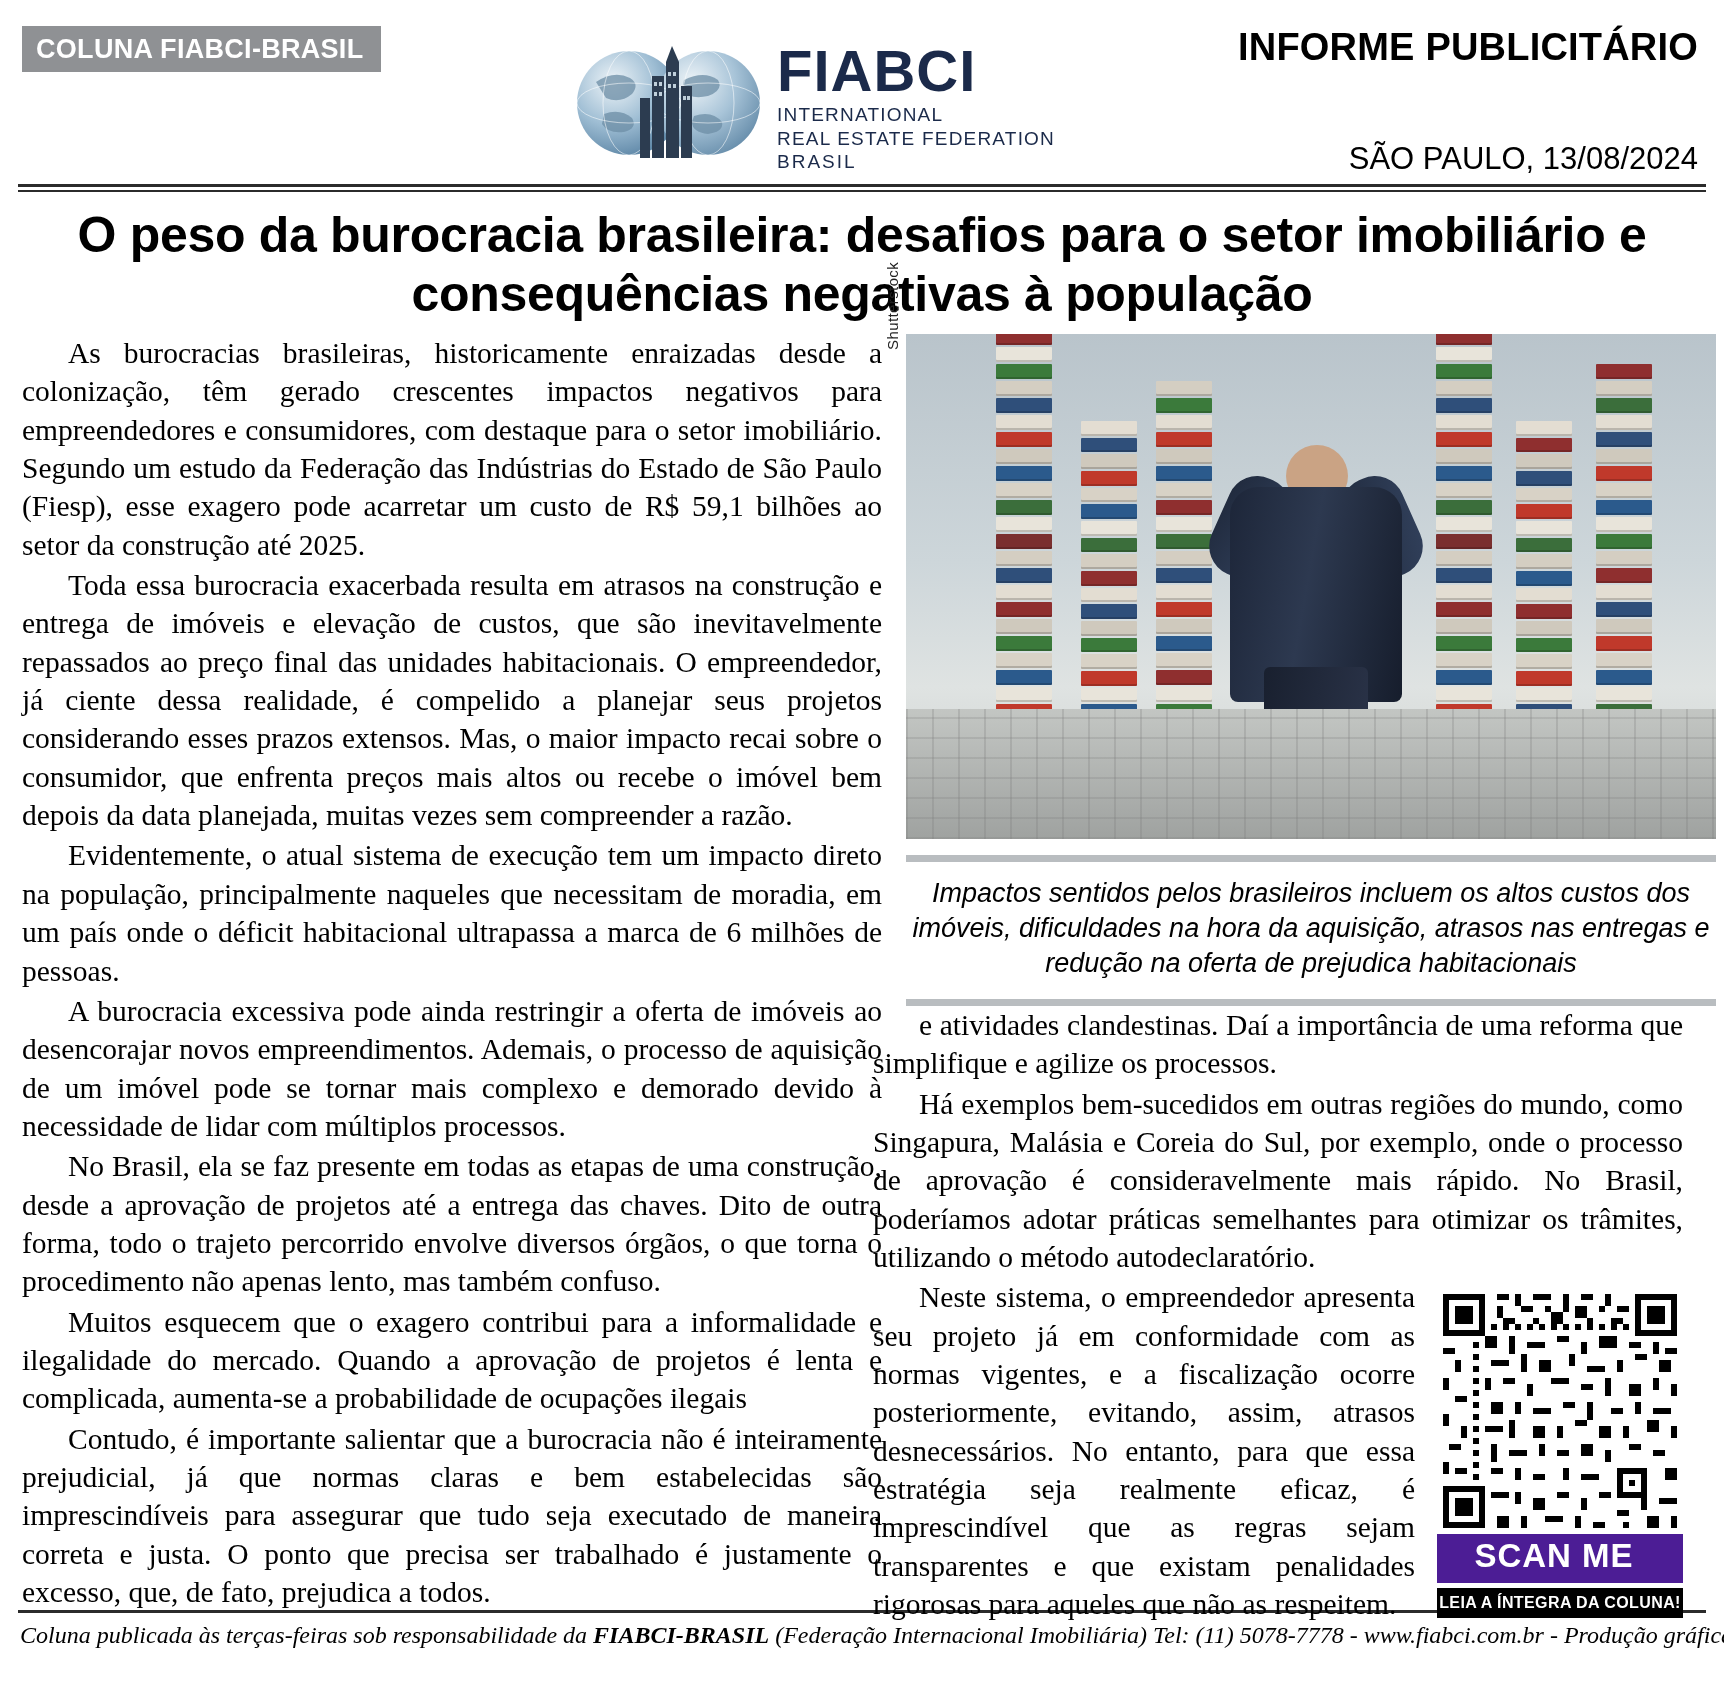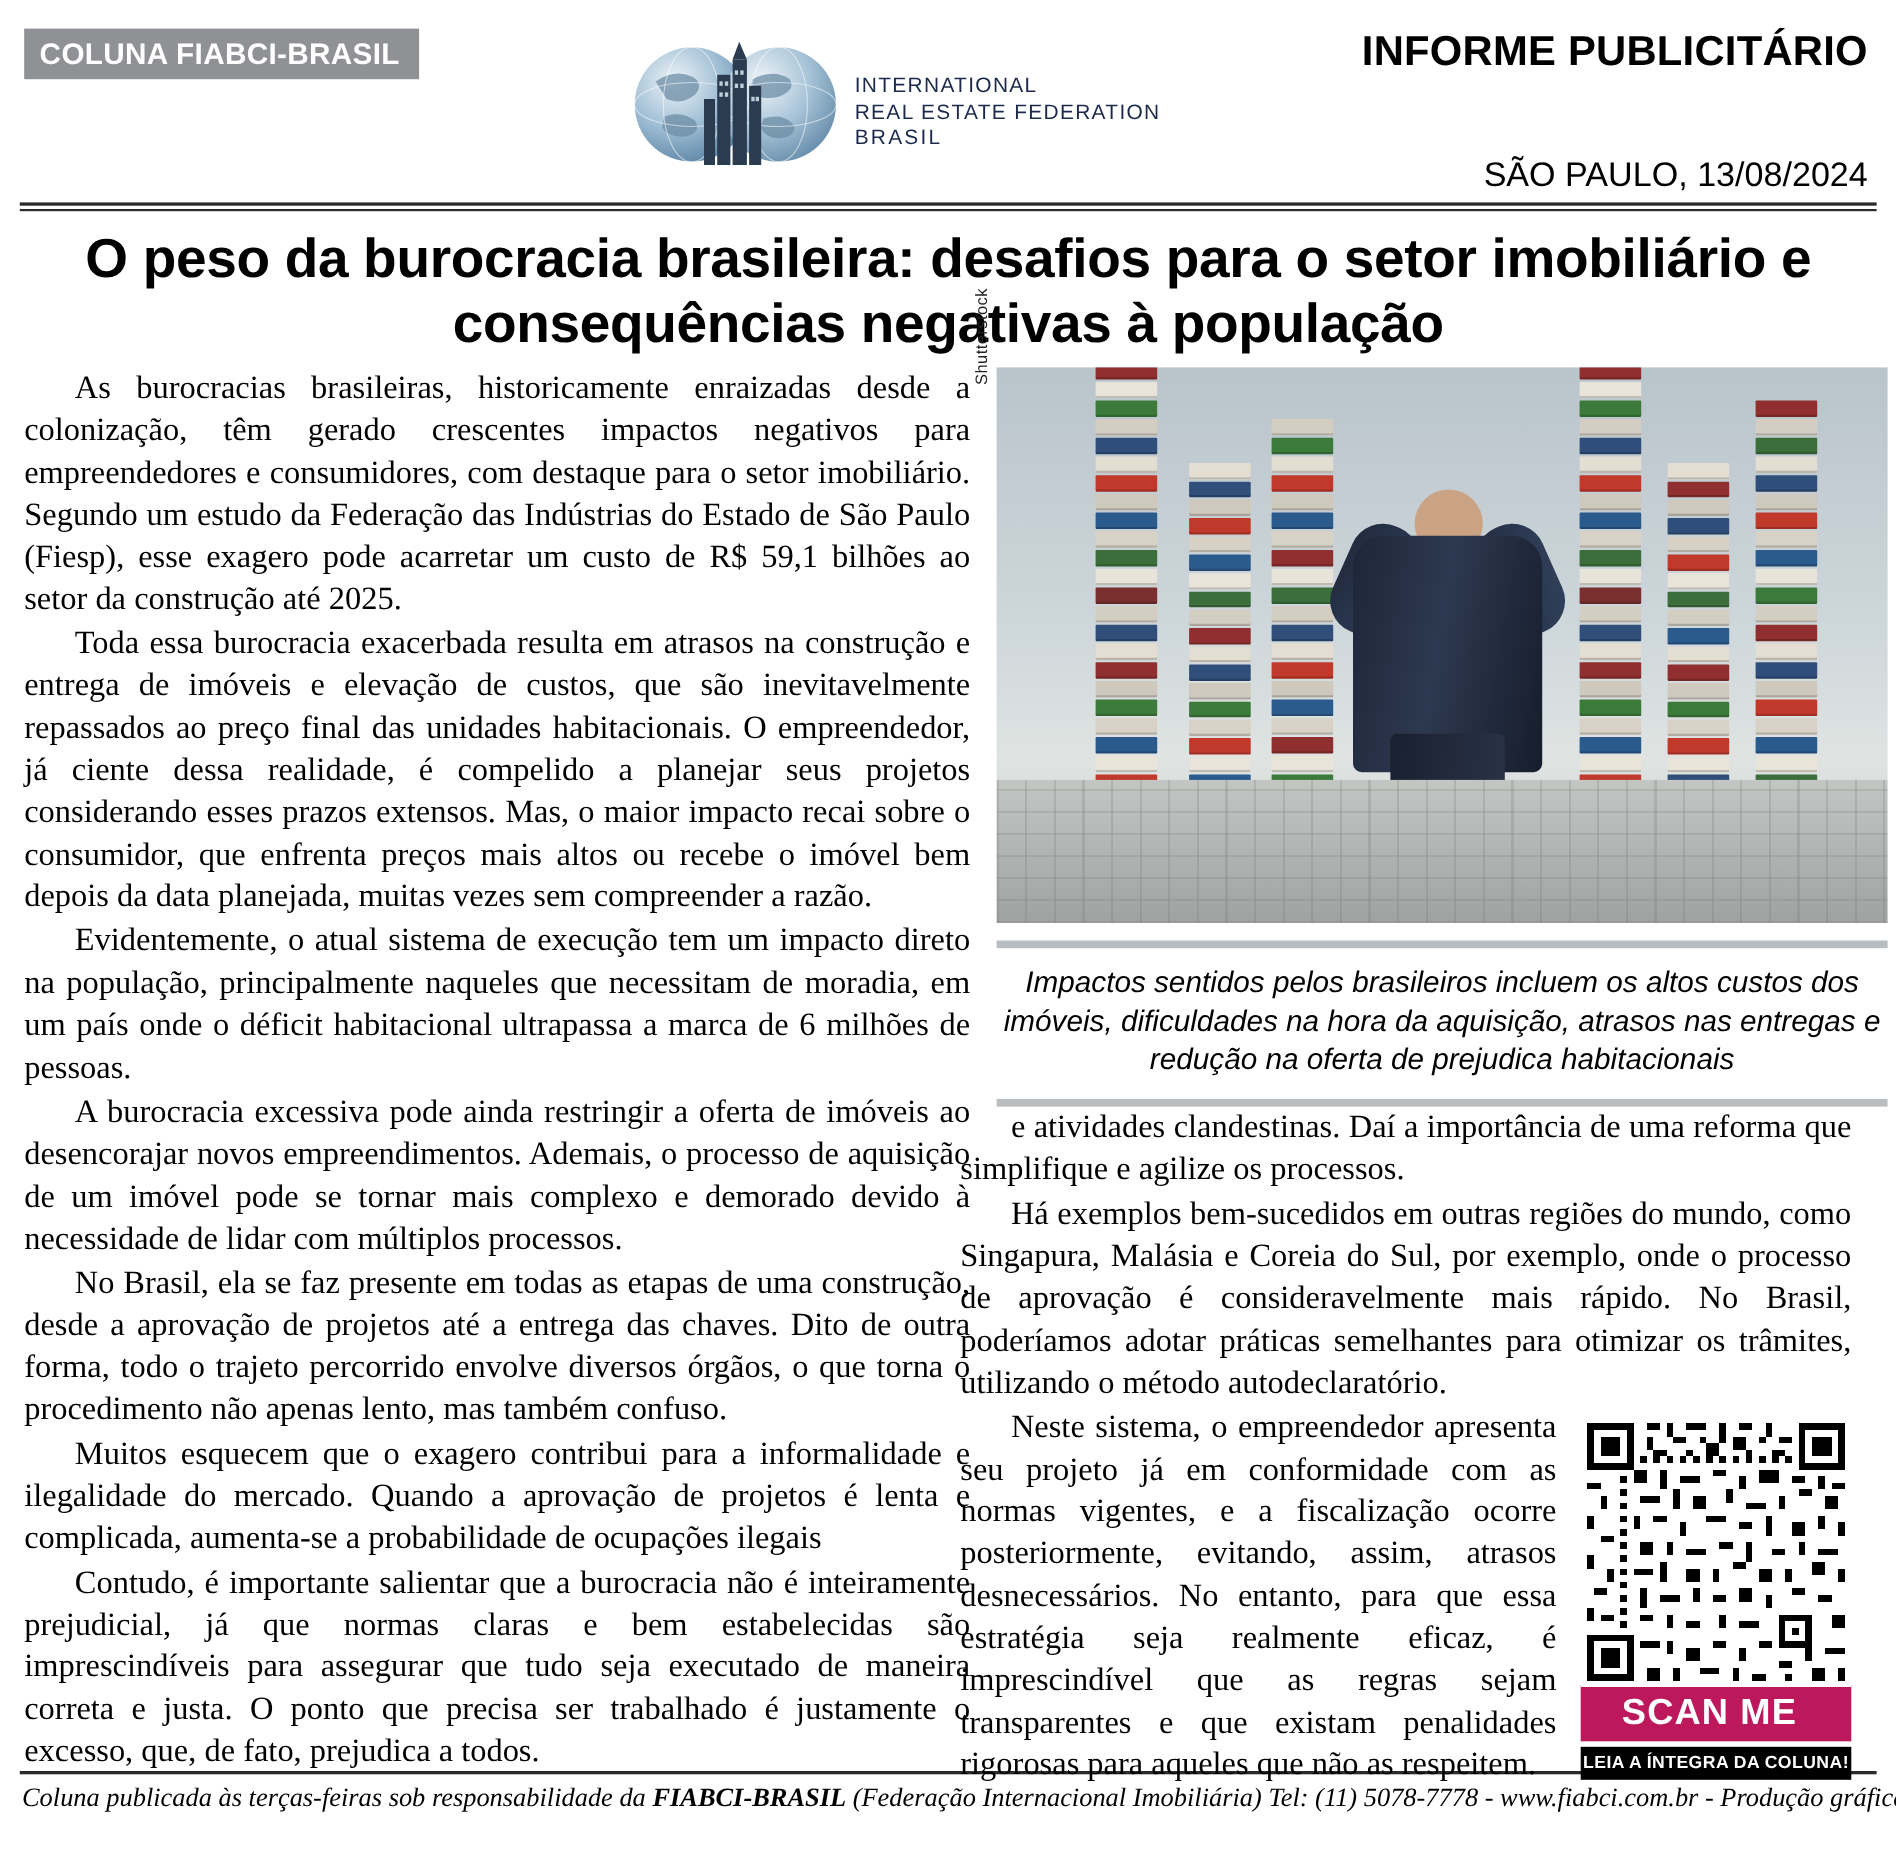--- a/index.html
+++ b/index.html
@@ -257,21 +257,21 @@
     shape-outside: margin-box;
   }
   .qr-box {
     width: 246px;
     height: 246px;
     background: #fff;
     padding: 0;
   }
   .qr-box svg { display: block; }
   .scanme {
-    background: #be185d;
+    background: #4c1d95;
     color: #fff;
     font-family: "Liberation Sans", sans-serif;
     font-weight: bold;
     font-size: 33px;
     text-align: center;
     letter-spacing: 1px;
     padding: 5px 12px 8px 0;
     margin-top: -2px;
   }
   .leia {
@@ -352,20 +352,21 @@
             <rect x="92" y="30" width="3" height="4"></rect>
               <rect x="97" y="30" width="3" height="4"></rect>
             <rect x="92" y="42" width="3" height="4"></rect>
               <rect x="97" y="42" width="3" height="4"></rect>
             <rect x="107" y="54" width="3" height="4"></rect>
               <rect x="111" y="54" width="3" height="4"></rect>
           </g>
         </svg>
       </div>
       <div class="logo-text">
+        <div class="logo-name">FIABCI</div>
         <div class="logo-sub1">INTERNATIONAL</div>
         <div class="logo-sub1">REAL ESTATE FEDERATION</div>
         <div class="logo-sub2">BRASIL</div>
       </div>
     </div>
 
     <div class="head-right">
       <div class="informe">INFORME PUBLICITÁRIO</div>
       <div class="cidade-data">SÃO PAULO, 13/08/2024</div>
     </div>

